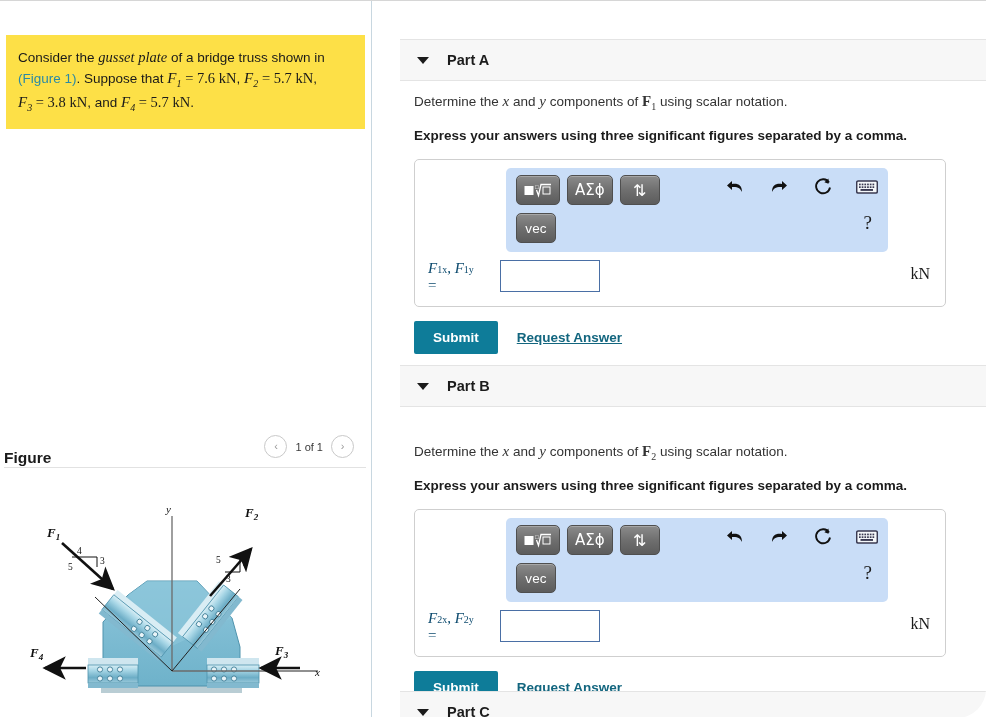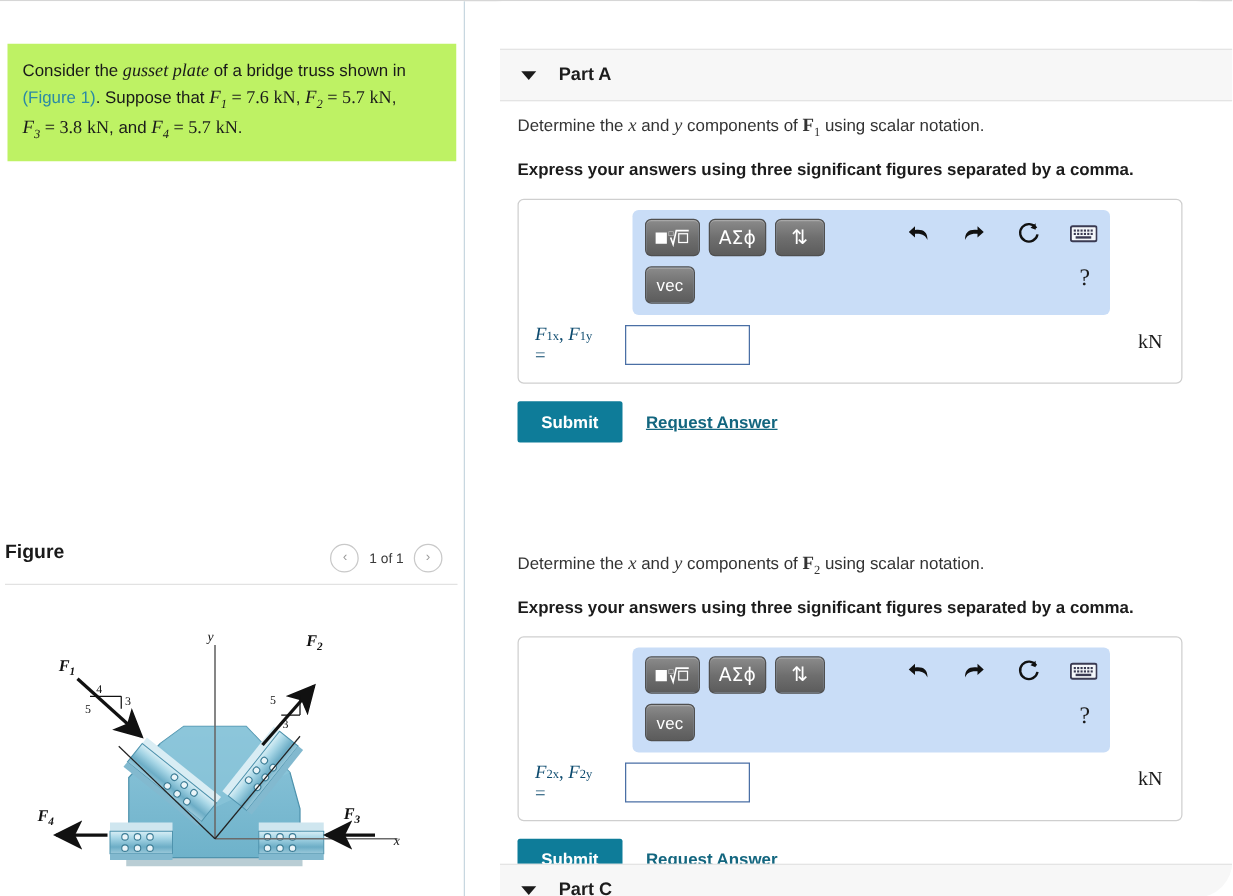--- a/index.html
+++ b/index.html
@@ -24,21 +24,21 @@
     width: 372px; height: 717px;
     background: #fff;
     border-right: 1px solid #c8d7e0;
     overflow: hidden;
   }
   #problem-box {
     position: absolute;
     left: 6px; top: 34px;
     width: 359px;
     padding: 12px 10px 14px 12px;
-    background: #bef264;
+    background: #fde047;
     color: #1a1a1a;
     font-size: 13.5px;
     line-height: 1.45;
   }
   #problem-box .serif-math {
     font-family: "Liberation Serif", serif;
     font-style: italic;
     font-size: 14.5px;
   }
   #problem-box .mathvar {
@@ -57,21 +57,21 @@
   .figlink { color: #2b8aa5; text-decoration: none; }
 
   
   #figure-header {
     position: absolute;
     left: 0; top: 432px;
     width: 372px; height: 36px;
   }
   #figure-title {
     position: absolute;
-    left: 4px; top: 0;
+    left: 4px; top: 16px;
     font-size: 15.5px;
     font-weight: bold;
     color: #1a1a1a;
   }
   #figure-pager {
     position: absolute;
     right: 18px; top: 2px;
     display: flex; align-items: center; gap: 8px;
   }
   .pager-btn {
@@ -494,20 +494,24 @@
           <div class="ans-unit">kN</div>
         </div>
       </div>
 
       <div class="action-row">
         <button class="submit-btn">Submit</button>
         <a class="req-link" href="#">Request Answer</a>
       </div>
     </div>
 
+    <div class="part-header" style="top:364px;">
+      <div class="part-caret"></div>
+      <div class="part-label">Part B</div>
+    </div>
 
     <div class="part-body" style="top:440px;">
       <div class="q-line"><span>Determine the </span><span class="mv">x</span><span> and </span><span class="mv">y</span><span> components of </span><span class="mbold"><span>F</span><sub>2</sub></span><span> using scalar notation.</span></div>
 
       <div class="q-instr">Express your answers using three significant figures separated by a comma.</div>
 
       <div class="answer-card">
         <div class="mathbar">
           <div class="mathbar-row">
             <div class="mb-btn">

